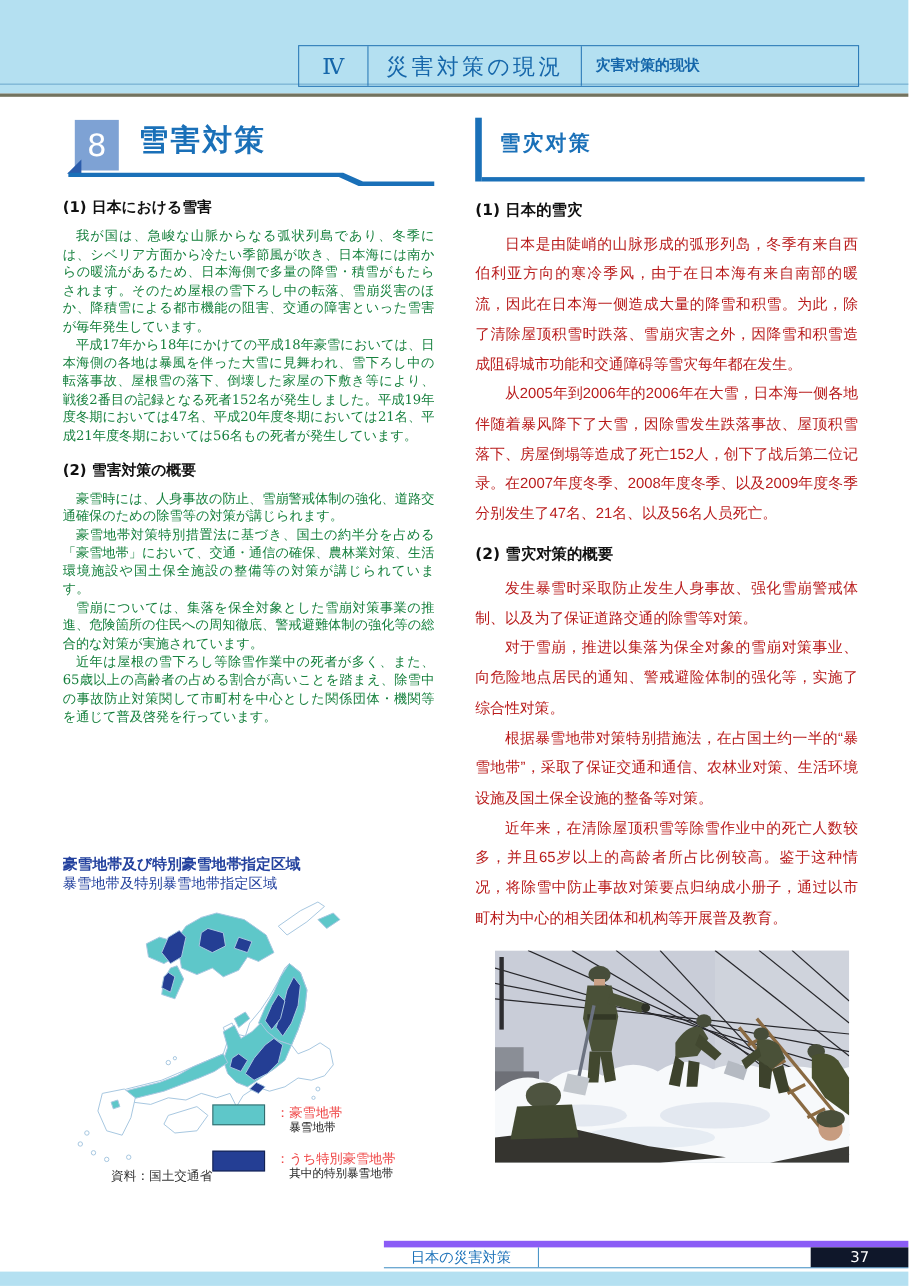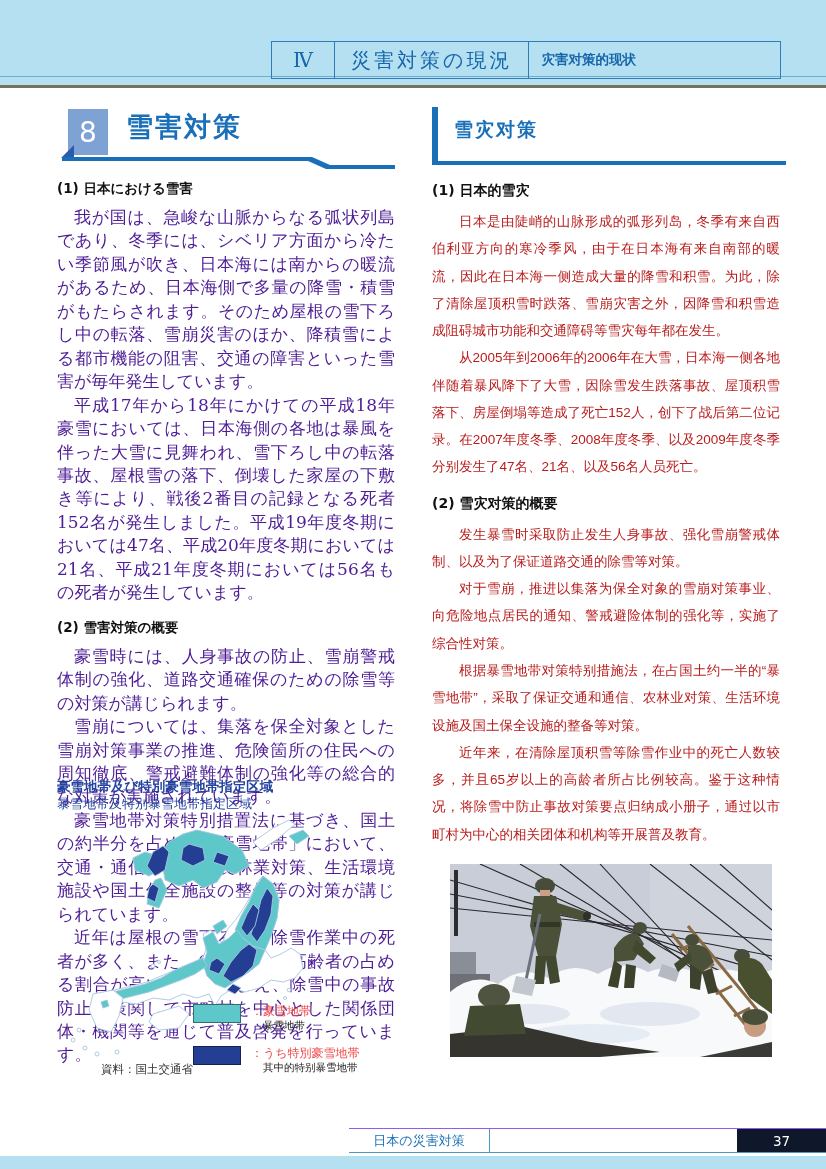--- a/index.html
+++ b/index.html
@@ -28,21 +28,21 @@
 
   .sec-hdr-right{position:absolute;left:432px;top:107px;width:348px;height:58px;border-left:6px solid #1a70b8;}
   .sec-hdr-right::after{content:"";position:absolute;left:0;right:0;bottom:0;height:4px;background:#1a70b8;}
   .sec-title-zh{position:absolute;left:16px;top:10px;font-size:19px;font-weight:bold;color:#1a70b8;letter-spacing:2px;}
 
   
   .col-left{position:absolute;left:57px;top:172px;width:338px;}
   .col-right{position:absolute;left:432px;top:174px;width:348px;}
   .col-left h3,.col-right h3{font-size:13.5px;font-weight:bold;color:#111;margin:8px 0 8px 0;}
   .col-right h3{font-size:14px;}
-  .col-left p{font-family:"DejaVu Serif",serif;font-size:17px;line-height:1.38;color:#4c1d95;
+  .col-left p{font-family:"DejaVu Serif",serif;font-size:12px;line-height:1.38;color:#15803d;
               text-align:justify;text-indent:1em;margin:0;}
   .col-right p{font-family:Liberation Sans, sans-serif;font-size:13.5px;line-height:2.02;color:#b91c1c;
                text-align:justify;text-indent:2em;margin:0;}
   .mt{margin-top:14px !important;}
 
   
   .map-block{position:absolute;left:57px;top:778px;width:345px;height:310px;}
   .map-title-ja{font-size:13.5px;font-weight:bold;color:#24429e;line-height:1.3;}
   .map-title-zh{font-size:13px;color:#24429e;line-height:1.3;}
   .map-svg{position:absolute;left:0;top:40px;}
@@ -54,21 +54,21 @@
   .legend-ja{font-size:12px;color:#ef4444;line-height:1.25;}
   .legend-zh{font-size:10.5px;color:#222;line-height:1.25;padding-left:12px;}
   .map-source{position:absolute;left:44px;top:284px;font-size:11.5px;color:#333;}
 
   
   .photo-block{position:absolute;left:450px;top:864px;width:330px;}
   .photo-caption{margin-top:6px;font-size:12px;line-height:1.45;color:#1c1c1c;}
 
   
   .footer-bar{position:absolute;left:349px;top:1128px;width:477px;height:25px;background:#ffffff;
-              border-top:1px solid #8b5cf6;border-bottom:1px solid #4c96c8;display:flex;align-items:center;box-sizing:border-box;}
+              border-top:6px solid #8b5cf6;border-bottom:1px solid #4c96c8;display:flex;align-items:flex-start;box-sizing:border-box;}
   .fb-ja{width:140px;text-align:center;color:#1a70b8;font-size:13px;}
   .fb-sep{width:1px;align-self:stretch;background:#4c96c8;}
   .fb-zh{padding-left:14px;color:#1a70b8;font-size:13px;flex:1;margin-top:44px;}
   .fb-page{width:89px;align-self:stretch;background:#0f172a;color:#ffffff;display:flex;align-items:center;justify-content:center;font-size:13.5px;}
   .footer-strip{position:absolute;left:0;top:1156px;width:826px;height:13px;background:#b4e0f1;}
 </style>
 </head>
 <body>
 
 <div class="page">
@@ -98,22 +98,22 @@
   <div class="sec-hdr-right">
     <div class="sec-title-zh">雪灾对策</div>
   </div>
 
   <div class="col-left">
     <h3>(1) 日本における雪害</h3>
     <p>我が国は、急峻な山脈からなる弧状列島であり、冬季には、シベリア方面から冷たい季節風が吹き、日本海には南からの暖流があるため、日本海側で多量の降雪・積雪がもたらされます。そのため屋根の雪下ろし中の転落、雪崩災害のほか、降積雪による都市機能の阻害、交通の障害といった雪害が毎年発生しています。</p>
     <p>平成17年から18年にかけての平成18年豪雪においては、日本海側の各地は暴風を伴った大雪に見舞われ、雪下ろし中の転落事故、屋根雪の落下、倒壊した家屋の下敷き等により、戦後2番目の記録となる死者152名が発生しました。平成19年度冬期においては47名、平成20年度冬期においては21名、平成21年度冬期においては56名もの死者が発生しています。</p>
     <h3 class="mt">(2) 雪害対策の概要</h3>
     <p>豪雪時には、人身事故の防止、雪崩警戒体制の強化、道路交通確保のための除雪等の対策が講じられます。</p>
+    <p>豪雪地帯対策特別措置法に基づき、国土の約半分を占める「豪雪地帯」において、交通・通信の確保、農林業対策、生活環境施設や国土保全施設の整備等の対策が講じられています。</p>
     <p>雪崩については、集落を保全対象とした雪崩対策事業の推進、危険箇所の住民への周知徹底、警戒避難体制の強化等の総合的な対策が実施されています。</p>
-    <p>豪雪地帯対策特別措置法に基づき、国土の約半分を占める「豪雪地帯」において、交通・通信の確保、農林業対策、生活環境施設や国土保全施設の整備等の対策が講じられています。</p>
     <p>近年は屋根の雪下ろし等除雪作業中の死者が多く、また、65歳以上の高齢者の占める割合が高いことを踏まえ、除雪中の事故防止対策関して市町村を中心とした関係団体・機関等を通じて普及啓発を行っています。</p>
   </div>
 
   <div class="col-right">
     <h3>(1) 日本的雪灾</h3>
     <p>日本是由陡峭的山脉形成的弧形列岛，冬季有来自西伯利亚方向的寒冷季风，由于在日本海有来自南部的暖流，因此在日本海一侧造成大量的降雪和积雪。为此，除了清除屋顶积雪时跌落、雪崩灾害之外，因降雪和积雪造成阻碍城市功能和交通障碍等雪灾每年都在发生。</p>
     <p>从2005年到2006年的2006年在大雪，日本海一侧各地伴随着暴风降下了大雪，因除雪发生跌落事故、屋顶积雪落下、房屋倒塌等造成了死亡152人，创下了战后第二位记录。在2007年度冬季、2008年度冬季、以及2009年度冬季分别发生了47名、21名、以及56名人员死亡。</p>
     <h3 class="mt">(2) 雪灾对策的概要</h3>
     <p>发生暴雪时采取防止发生人身事故、强化雪崩警戒体制、以及为了保证道路交通的除雪等对策。</p>
     <p>对于雪崩，推进以集落为保全对象的雪崩对策事业、向危险地点居民的通知、警戒避险体制的强化等，实施了综合性对策。</p>

